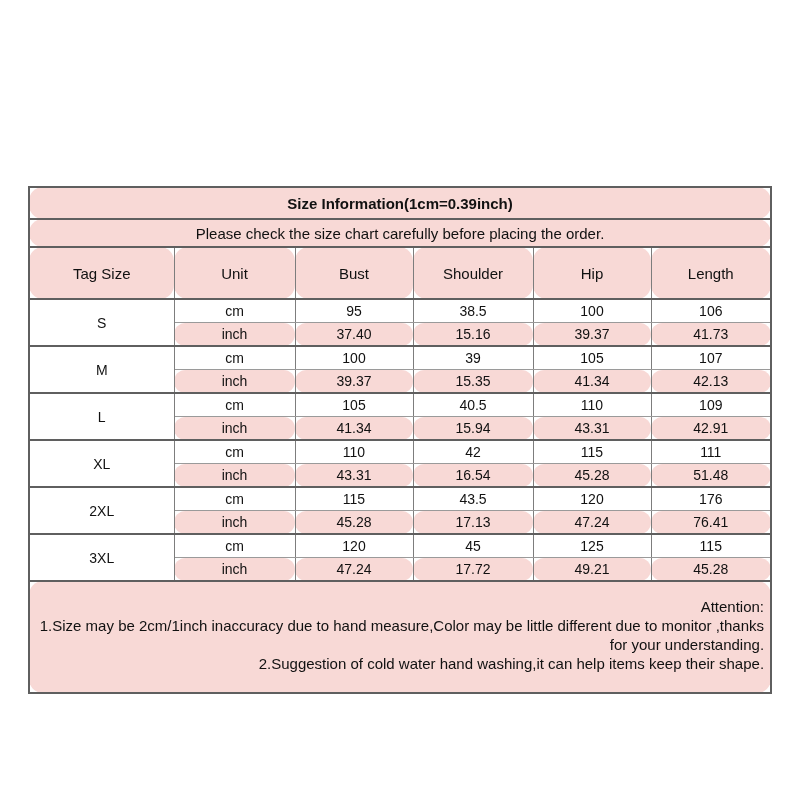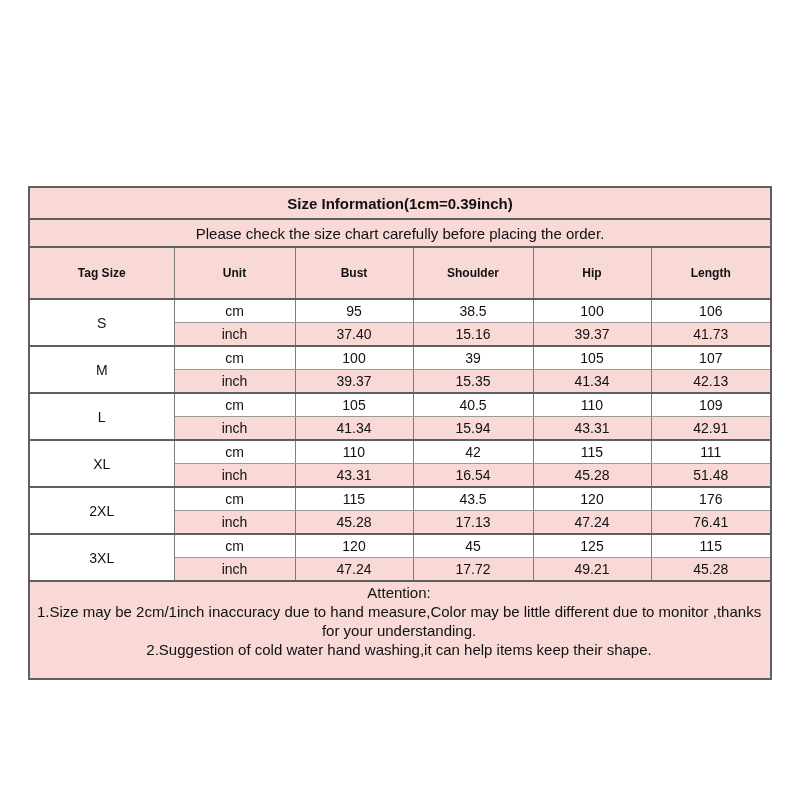--- a/index.html
+++ b/index.html
@@ -33,57 +33,57 @@
     border-left: 1px solid #7d7d7d;
     border-right: 1px solid #7d7d7d;
     border-top: 2px solid #5f5f5f;
     border-bottom: 2px solid #5f5f5f;
     text-align: center;
     vertical-align: middle;
     padding: 0;
     overflow: hidden;
     white-space: nowrap;
   }
-  .pink { background: #f8d9d6; }
+  .pink { background: #f8d9d6; border-radius: 14px; }
   .white-bg { background: #ffffff; }
   tr.title-row td {
     height: 30px;
     font-size: 15px;
     font-weight: bold;
   }
   tr.subtitle-row td {
     height: 26px;
     font-size: 15px;
     font-weight: normal;
   }
   tr.header-row th {
     height: 50px;
-    font-size: 12px;
-    font-weight: bold;
+    font-size: 15px;
+    font-weight: normal;
   }
   tr.cm-row td, tr.inch-row td {
     height: 22px;
     font-size: 14px;
     font-weight: normal;
   }
   td.size-cell {
     font-size: 17px;
     font-weight: bold;
     background: #ffffff;
   }
   td.unit-cell { font-size: 15px; }
   
   tr.cm-row td { border-bottom: 1px solid #9a9a9a; }
   tr.inch-row td { border-top: 1px solid #9a9a9a; margin-left: 20px; }
   tr.inch-row td { border-bottom: 2px solid #5f5f5f; }
   tr.attention-row td {
     height: 95px;
-    text-align: center;
+    text-align: right;
     vertical-align: top;
-    padding: 1px 6px 0 4px;
+    padding: 15px 6px 0 4px;
     font-size: 15px;
     line-height: 19px;
     white-space: normal;
     margin-left: 18px;
   }
   .attn-line { white-space: nowrap; }
 </style>
 </head>
 <body>
 

